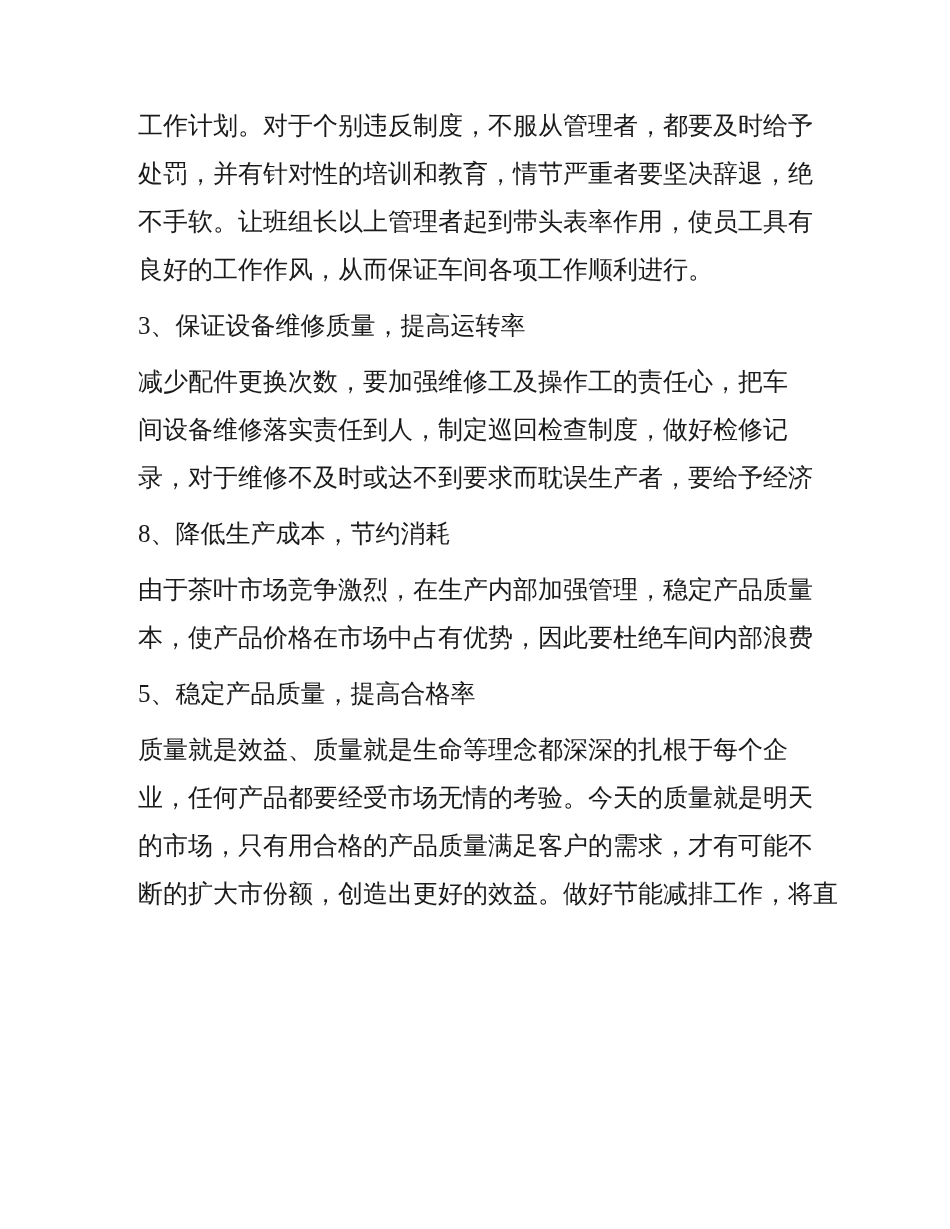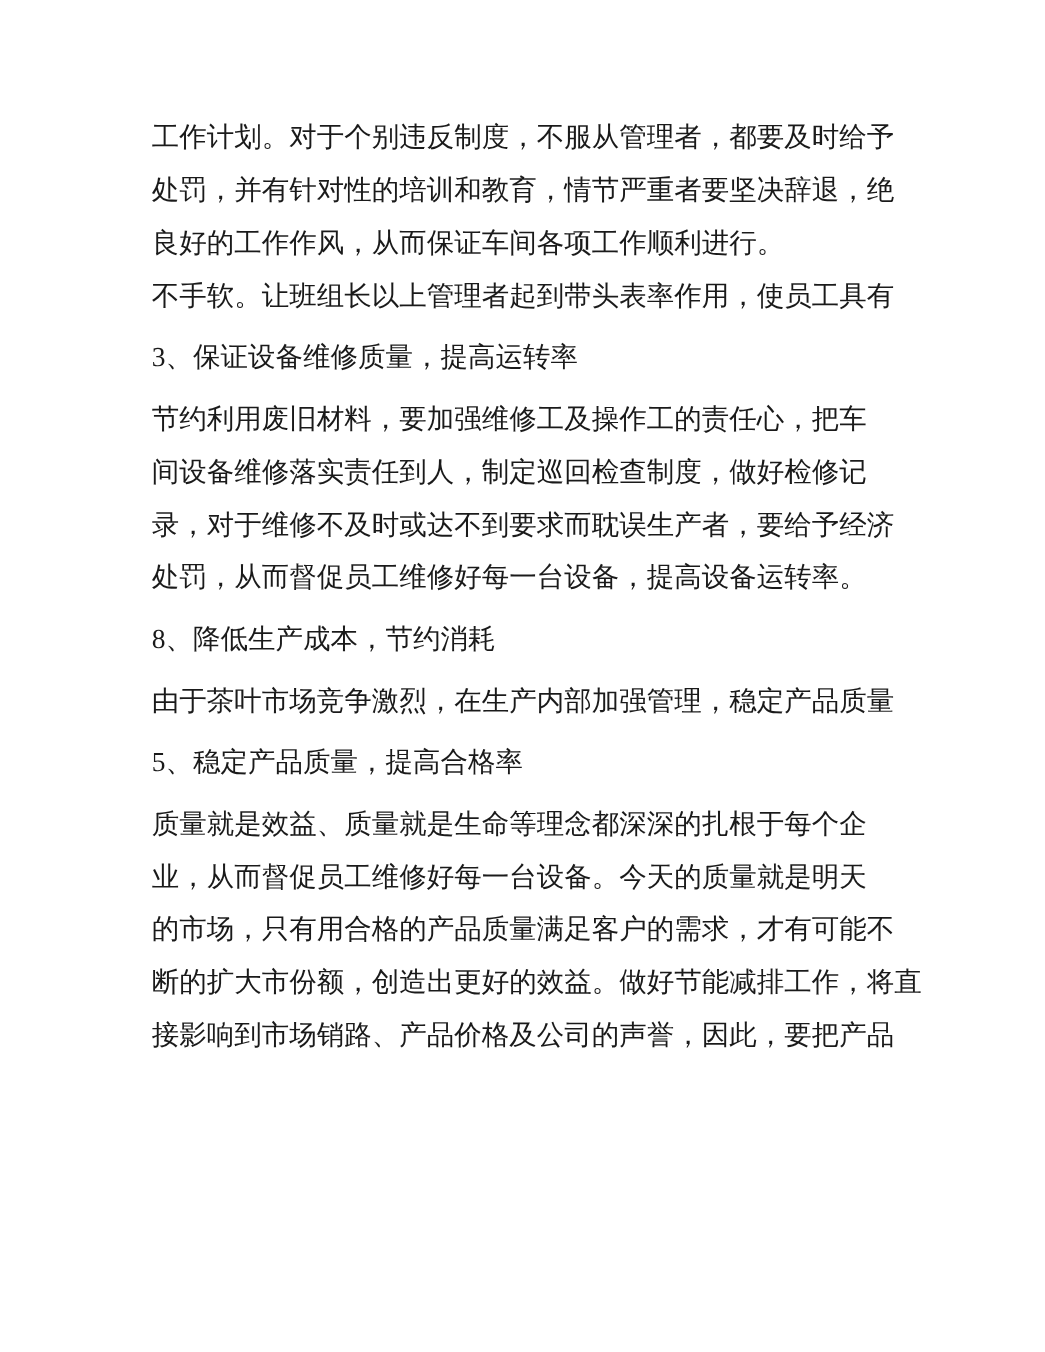--- a/index.html
+++ b/index.html
@@ -35,42 +35,41 @@
   }
 </style>
 </head>
 <body>
 
 <div class="page" style="background: rgb(255, 255, 255);">
   <div class="text-block" style="color: rgb(26, 26, 26);">
       <div class="para">
         <div class="line">工作计划。对于个别违反制度，不服从管理者，都要及时给予</div>
         <div class="line">处罚，并有针对性的培训和教育，情节严重者要坚决辞退，绝</div>
+        <div class="line">不手软。让班组长以上管理者起到带头表率作用，使员工具有</div>
         <div class="line">良好的工作作风，从而保证车间各项工作顺利进行。</div>
-        <div class="line">不手软。让班组长以上管理者起到带头表率作用，使员工具有</div>
       </div>
       <div class="para">
         <div class="line">3、保证设备维修质量，提高运转率</div>
       </div>
       <div class="para">
-        <div class="line">节约利用废旧材料，要加强维修工及操作工的责任心，把车</div>
+        <div class="line">减少配件更换次数，要加强维修工及操作工的责任心，把车</div>
         <div class="line">间设备维修落实责任到人，制定巡回检查制度，做好检修记</div>
         <div class="line">录，对于维修不及时或达不到要求而耽误生产者，要给予经济</div>
-        <div class="line">处罚，从而督促员工维修好每一台设备，提高设备运转率。</div>
       </div>
       <div class="para">
         <div class="line">8、降低生产成本，节约消耗</div>
       </div>
       <div class="para">
         <div class="line">由于茶叶市场竞争激烈，在生产内部加强管理，稳定产品质量</div>
+        <div class="line">本，使产品价格在市场中占有优势，因此要杜绝车间内部浪费</div>
       </div>
       <div class="para">
         <div class="line">5、稳定产品质量，提高合格率</div>
       </div>
       <div class="para">
         <div class="line">质量就是效益、质量就是生命等理念都深深的扎根于每个企</div>
-        <div class="line">业，从而督促员工维修好每一台设备。今天的质量就是明天</div>
+        <div class="line">业，任何产品都要经受市场无情的考验。今天的质量就是明天</div>
         <div class="line">的市场，只有用合格的产品质量满足客户的需求，才有可能不</div>
         <div class="line">断的扩大市份额，创造出更好的效益。做好节能减排工作，将直</div>
-        <div class="line">接影响到市场销路、产品价格及公司的声誉，因此，要把产品</div>
       </div>
     </div>
 </div>
 
 </body></html>

